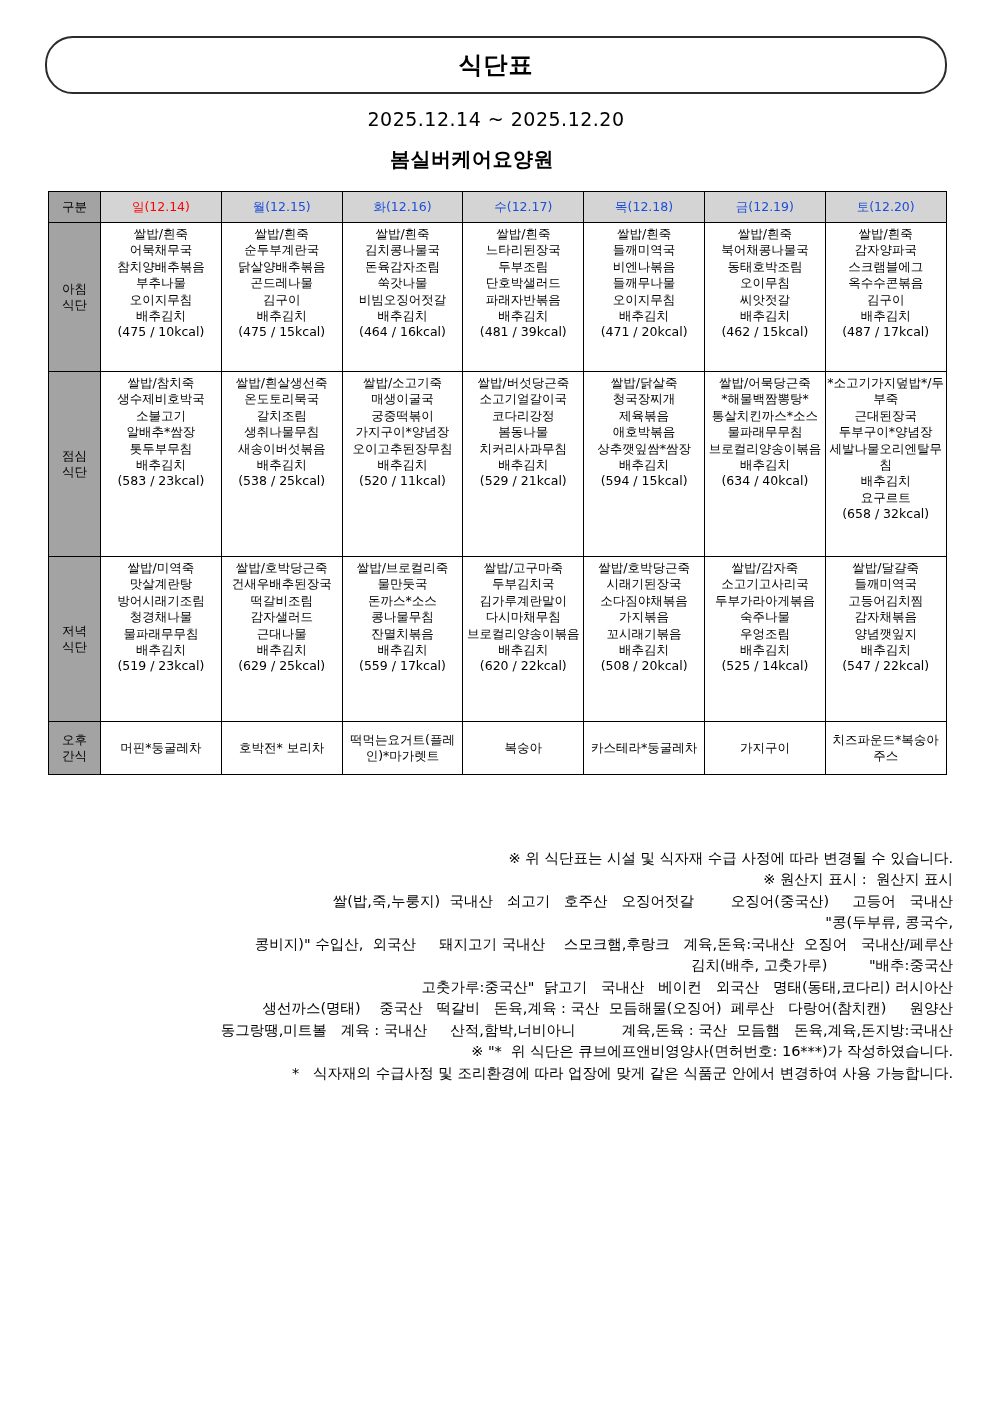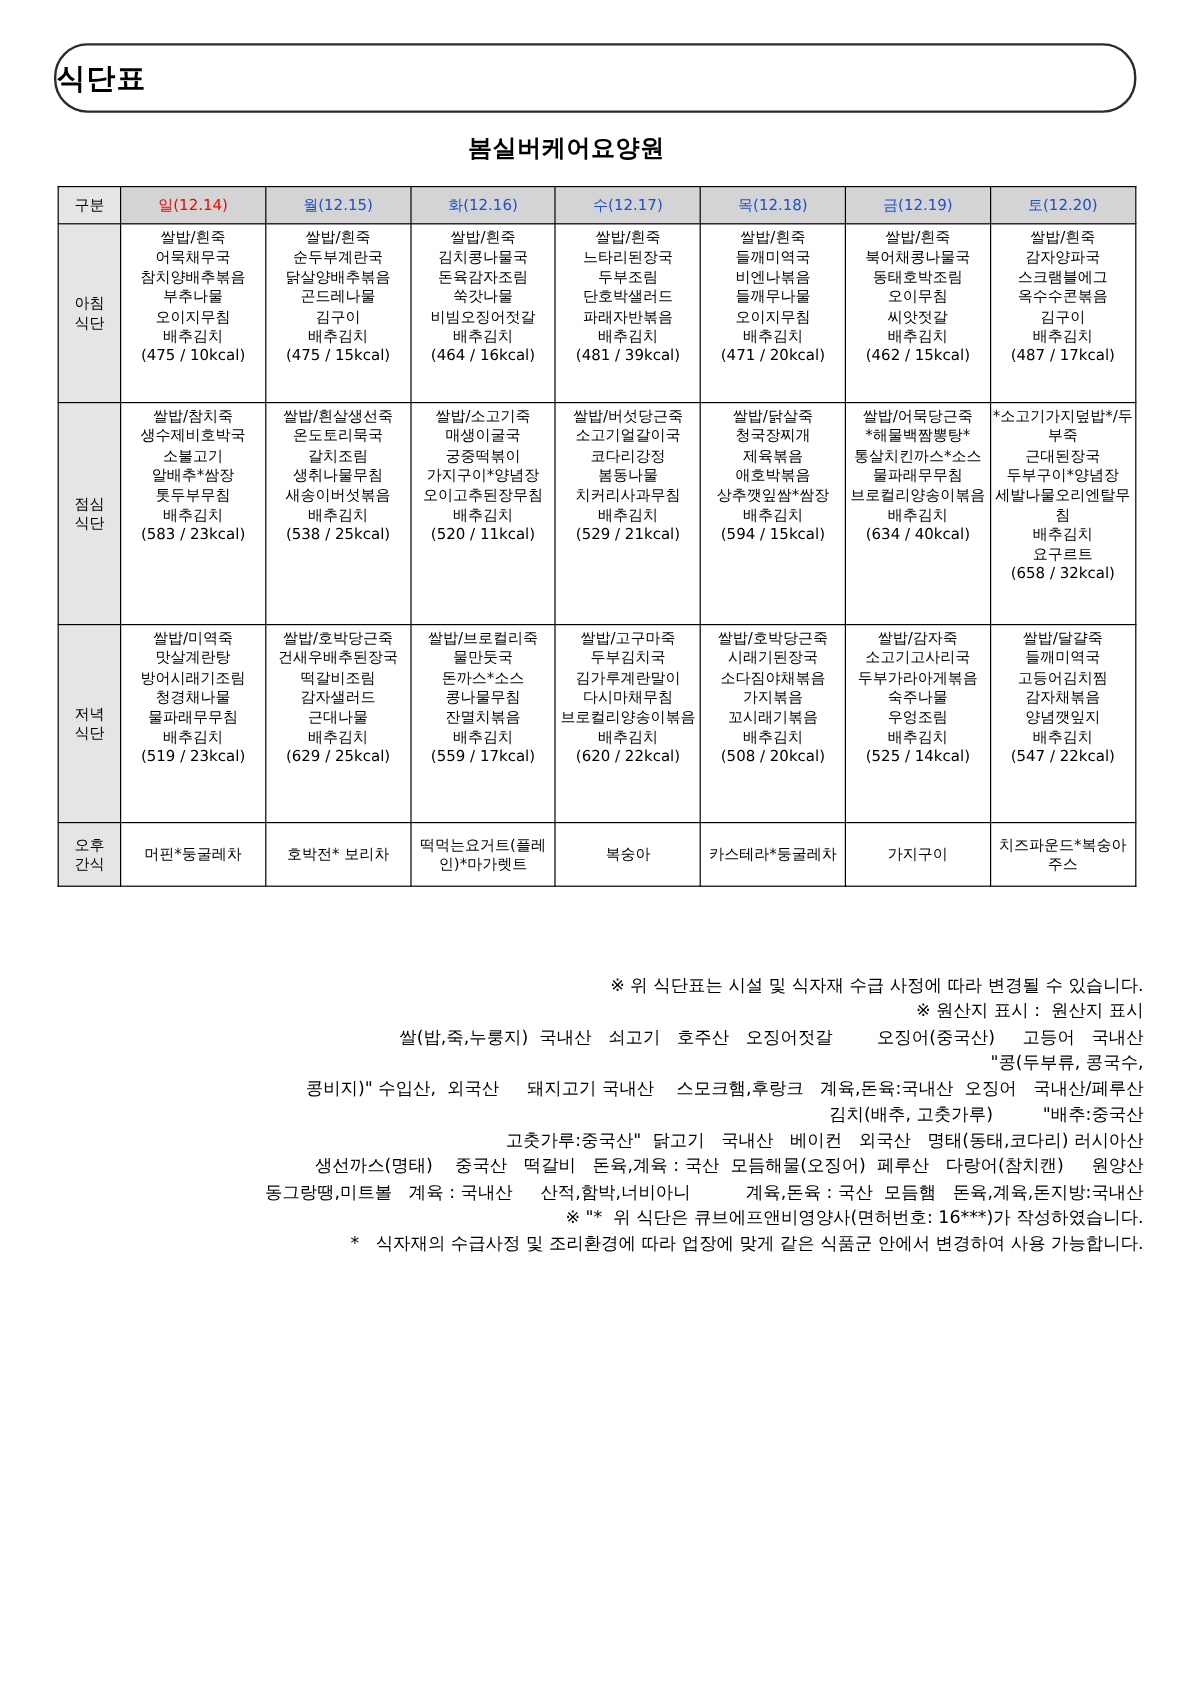--- a/index.html
+++ b/index.html
@@ -25,21 +25,21 @@
   }
 
   
   .title-pill {
     margin: 36px 45px 0 45px;
     height: 54px;
     border: 2px solid #2b2b2b;
     border-radius: 28px;
     display: flex;
     align-items: center;
-    justify-content: flex-start;
+    justify-content: center;
     background: #ffffff;
   }
   .title-pill .title-text {
     font-size: 24px;
     font-weight: bold;
     letter-spacing: 1px;
   }
   .date-range {
     text-align: center;
     font-size: 19px;
@@ -74,21 +74,21 @@
   table.menu col.c-day   { width: 120.8px; }
 
   thead th {
     background: #d4d4d4;
     font-size: 13px;
     font-weight: normal;
     height: 24px;
     padding: 2px 1px;
   }
   th.rowlabel {
-    background: #e5e5e5;
+    background: #a3a3a3;
     font-size: 13px;
     font-weight: normal;
     line-height: 17px;
   }
   .day-sun { color: #ff0000; margin-top: 40px; }
   .day-sat { color: #1d4ed8; }
   .day-wk  { color: #1d4ed8; }
 
   td.cell {
     padding-top: 5px;
@@ -123,20 +123,21 @@
 </style>
 </head>
 <body>
 
 <div class="page">
 
   <div class="title-pill">
     <span class="title-text">식단표</span>
   </div>
 
+  <div class="date-range">2025.12.14 ~ 2025.12.20</div>
 
   <div class="facility-name">봄실버케어요양원</div>
 
   <table class="menu">
     <colgroup>
       <col class="c-label">
       <col class="c-day">
         <col class="c-day">
         <col class="c-day">
         <col class="c-day">

